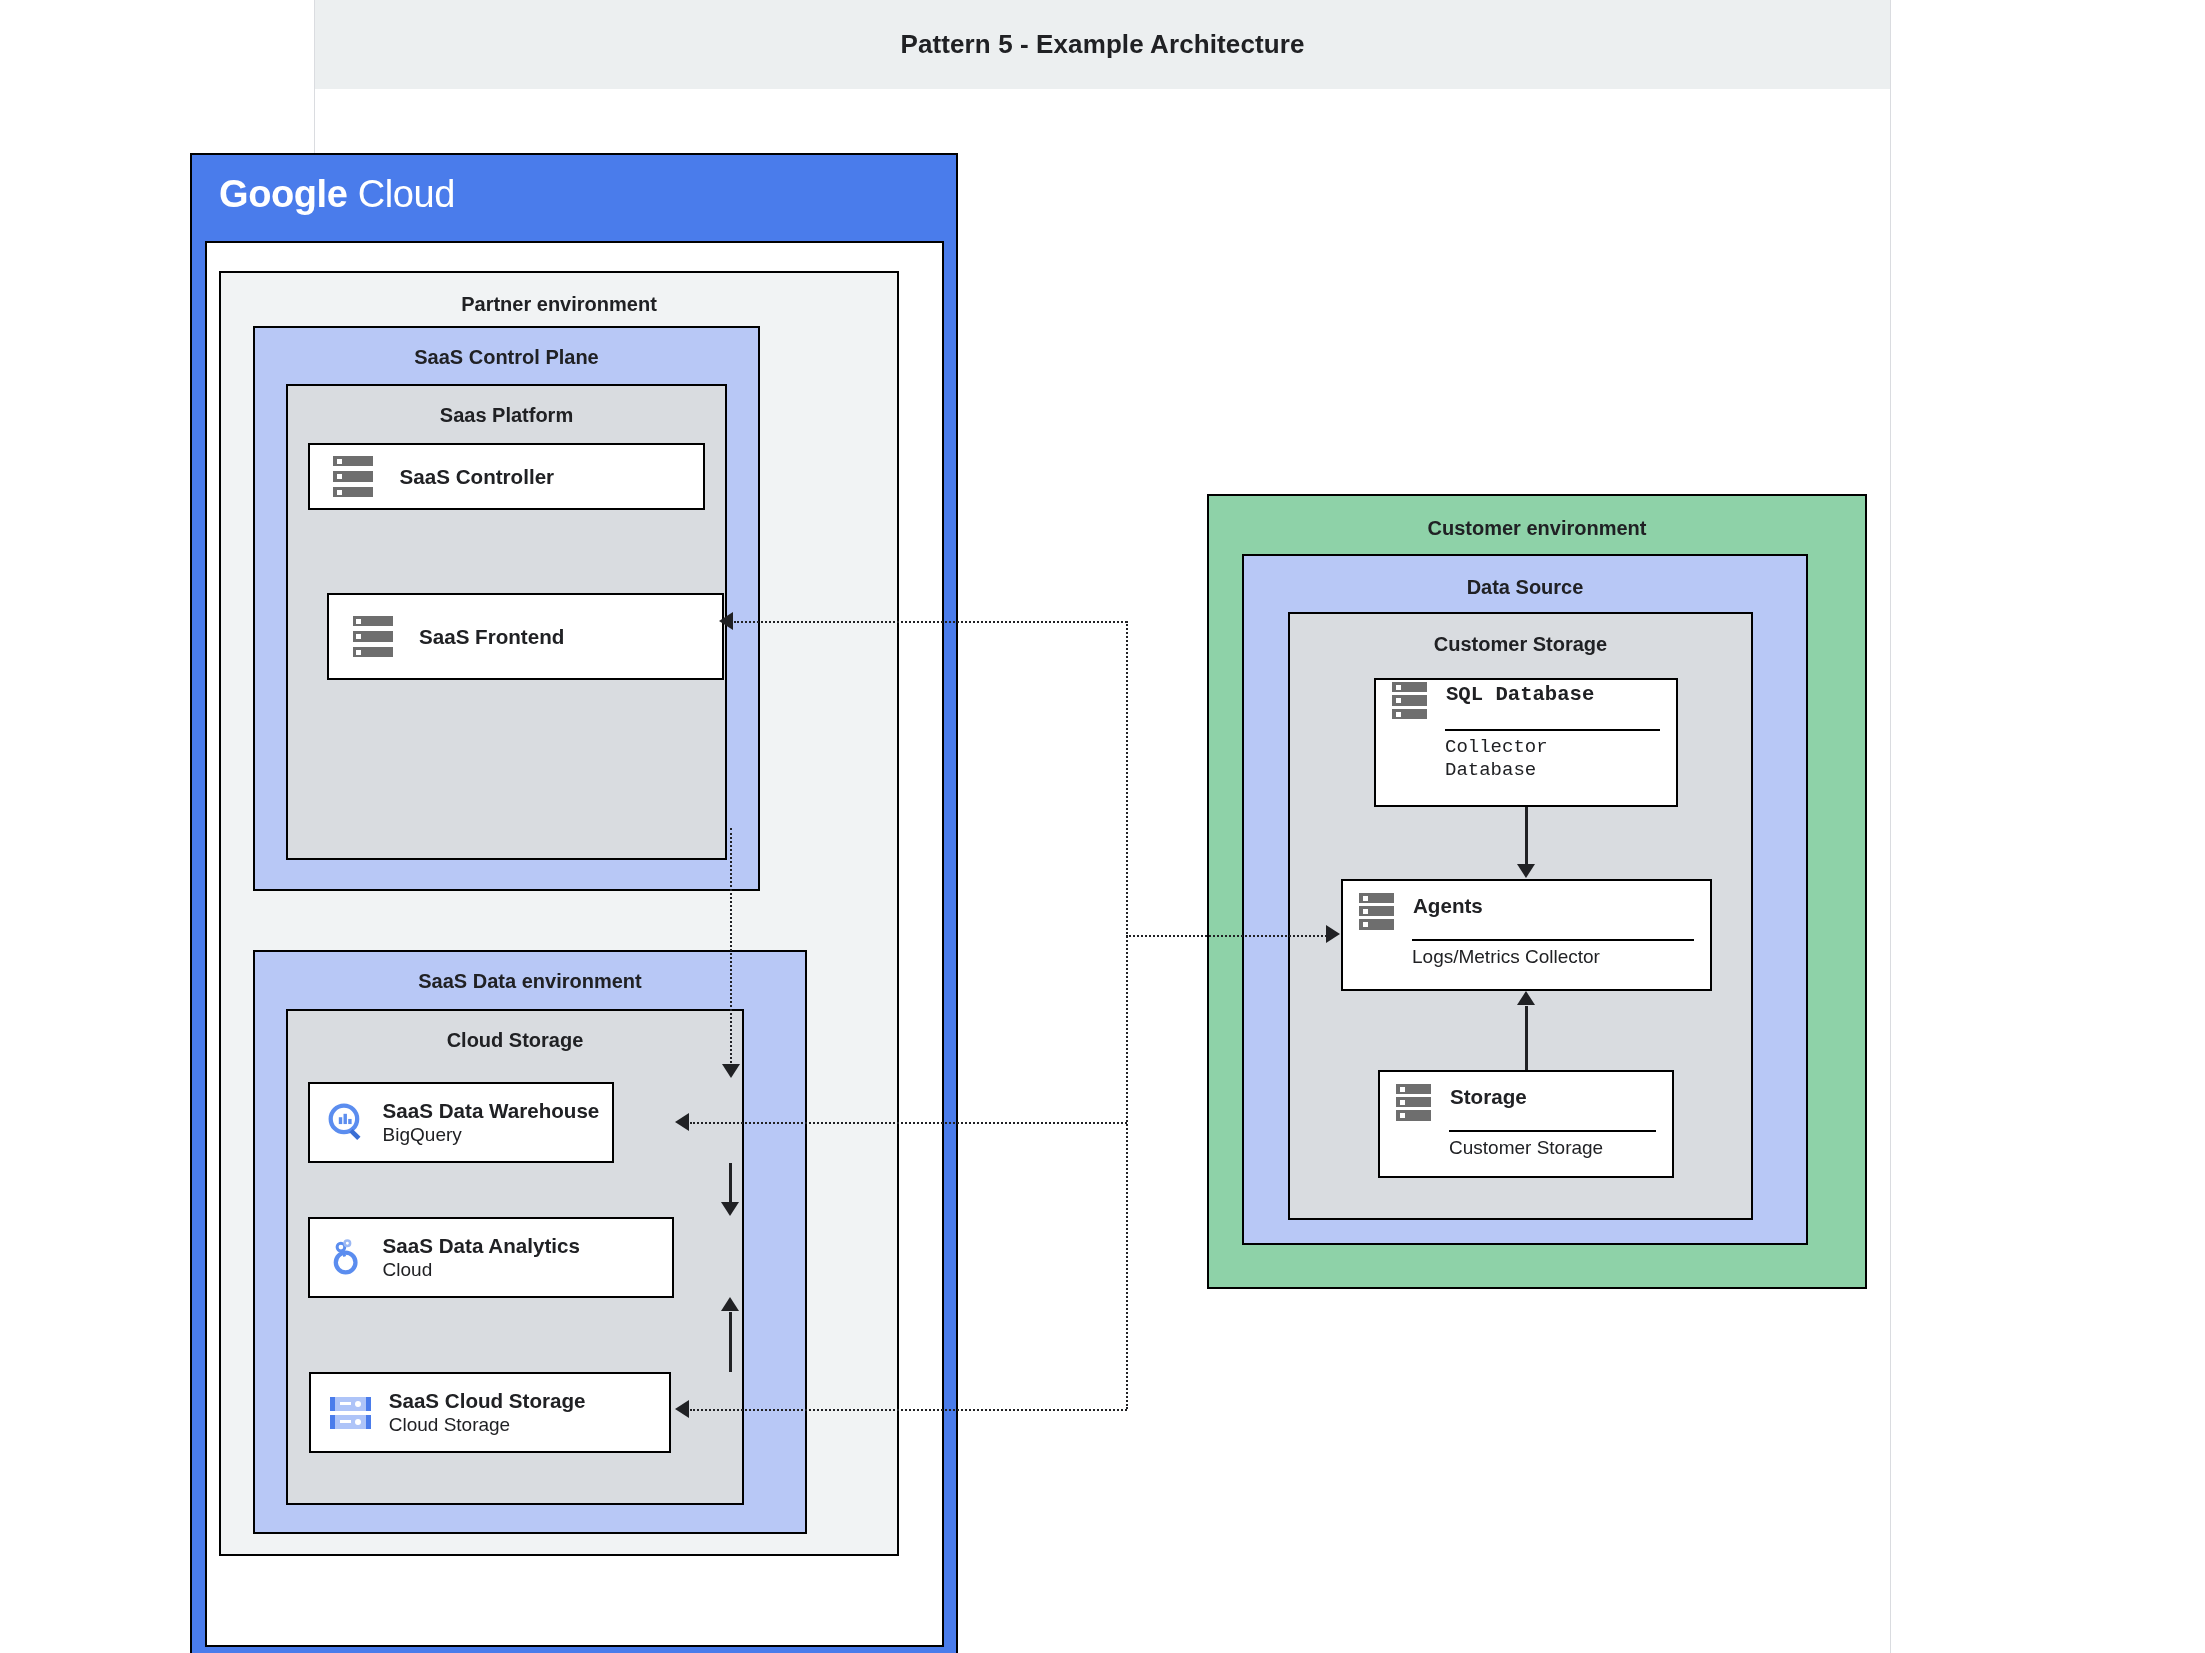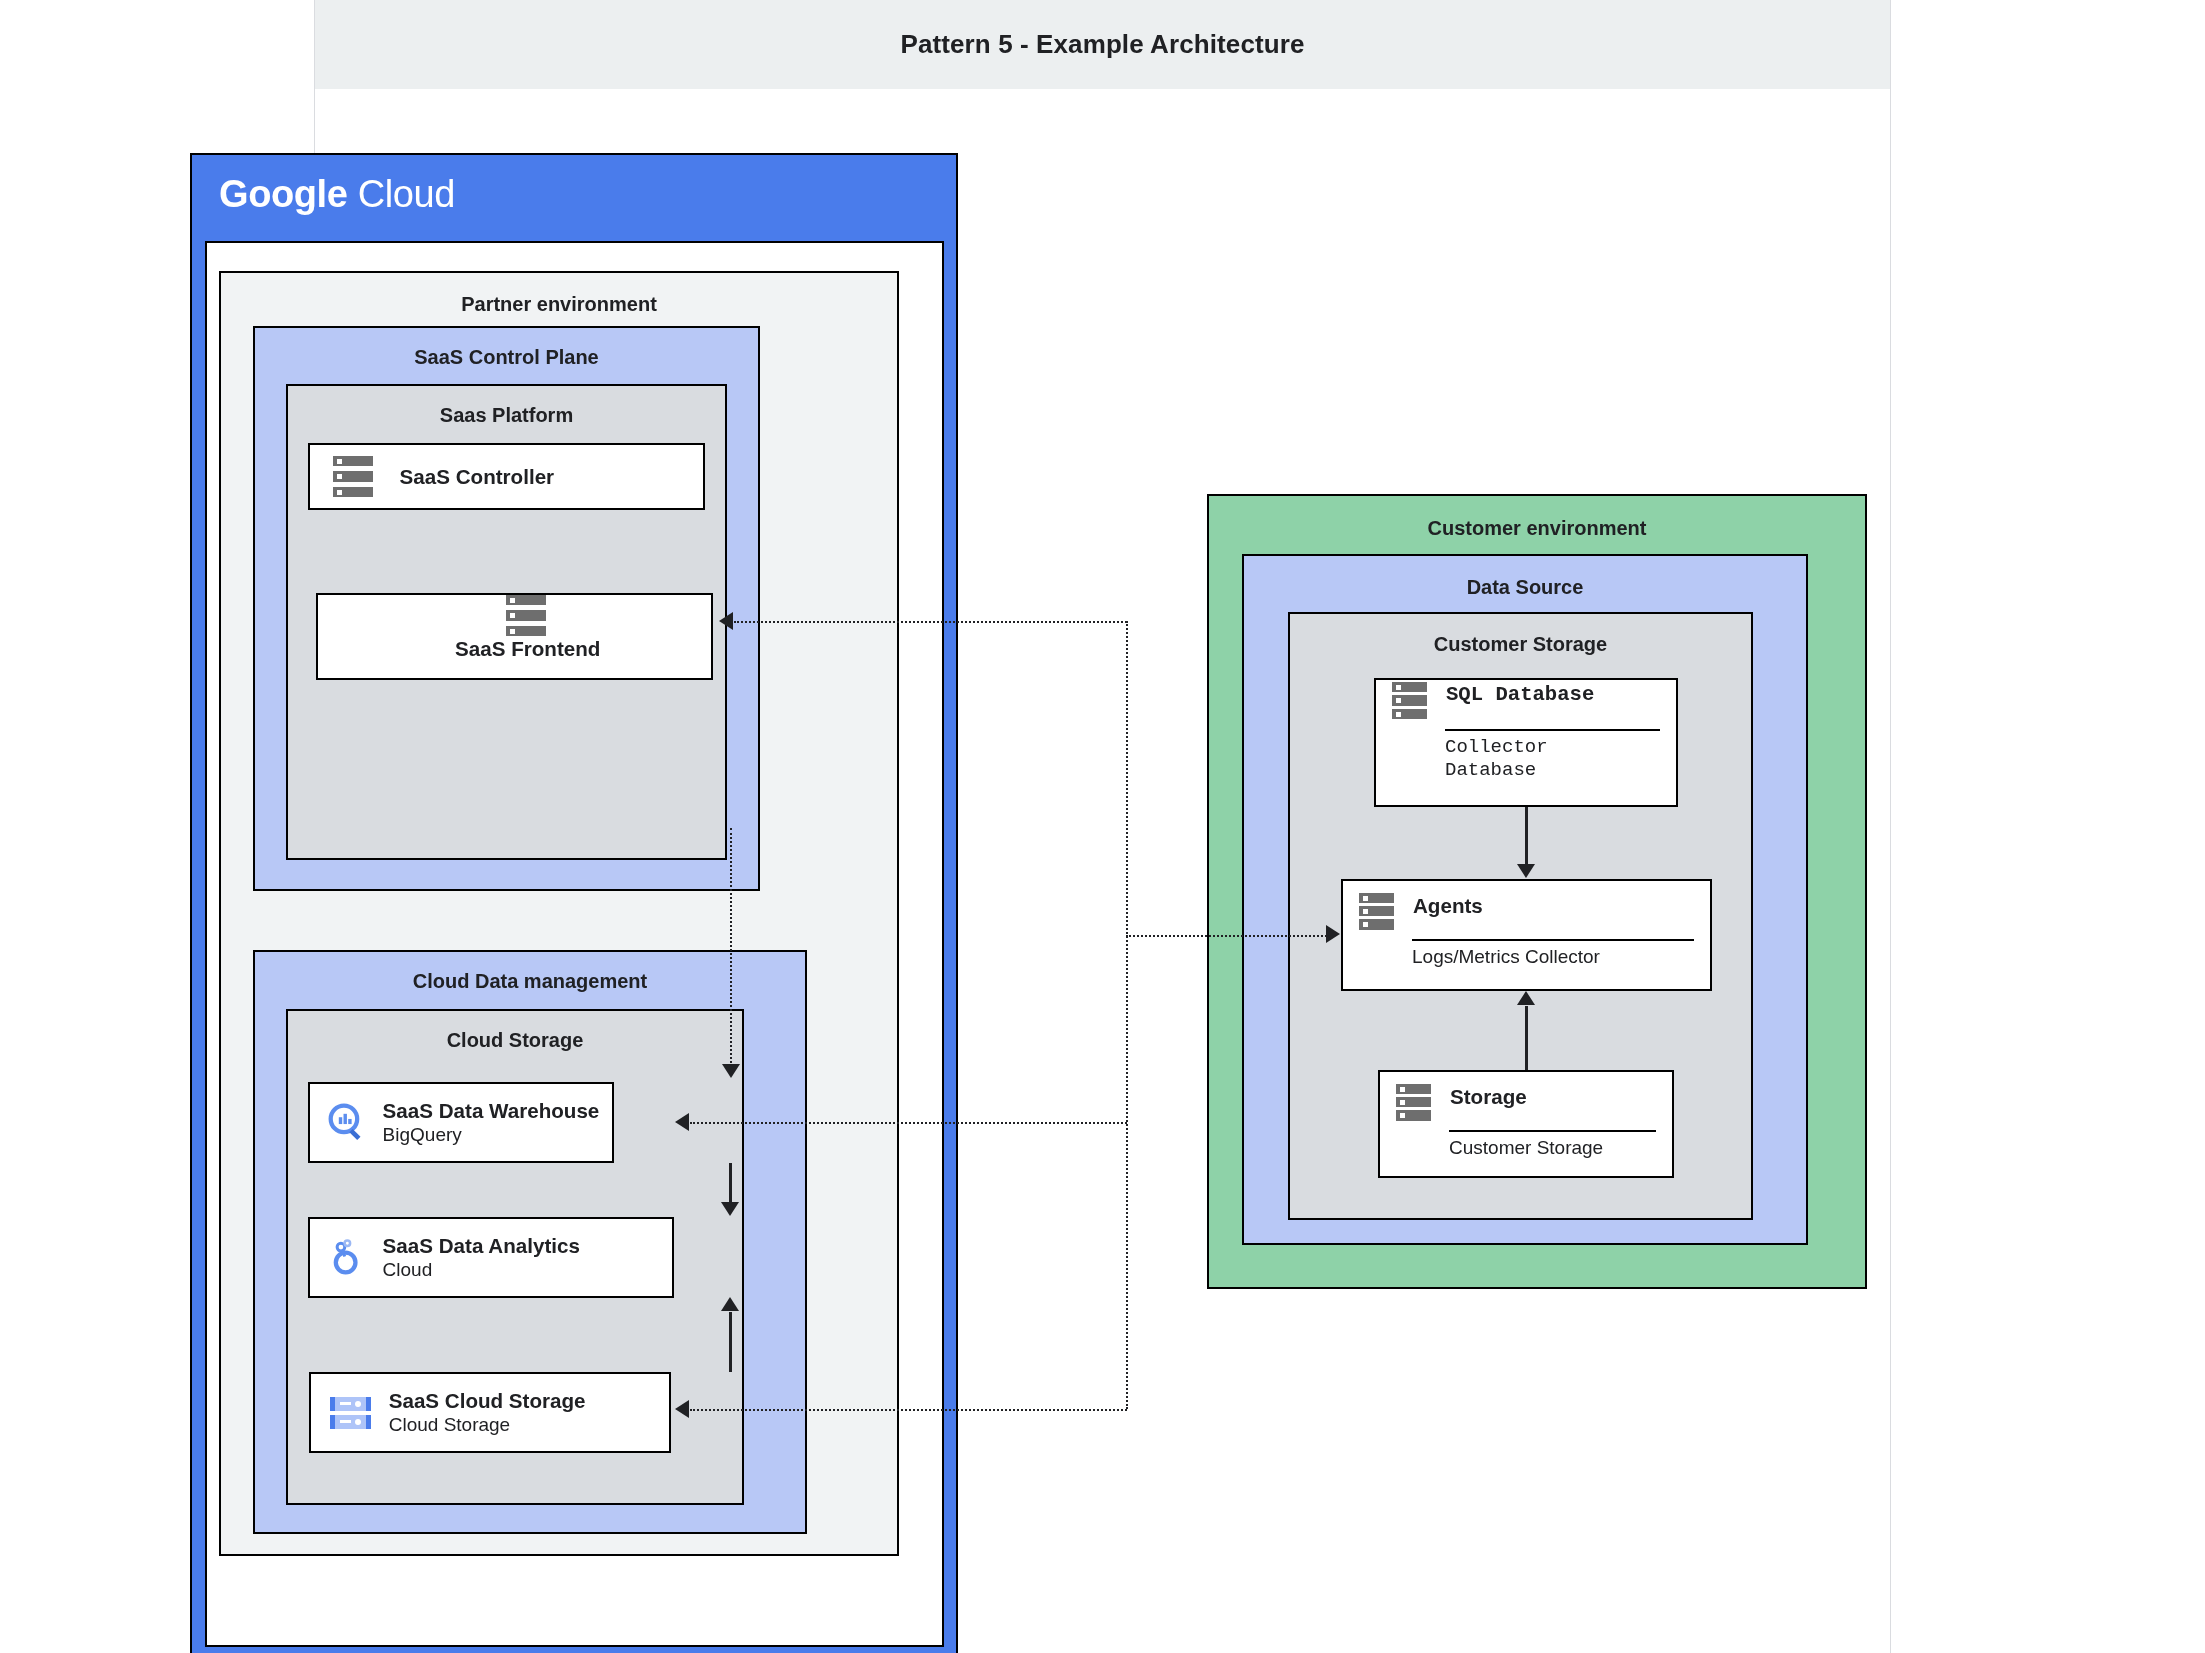--- a/index.html
+++ b/index.html
@@ -102,34 +102,34 @@
       <span class="svr" style="margin-left:23.5px;">
           <i></i>
           <i></i>
           <i></i>
         </span>
       <span class="txtwrap" style="margin-left:26.5px;">
         <span class="t1">SaaS Controller</span>
       </span>
     </div>
 
-    <div class="node" style="left:1px;top:593px;width:397px;height:87px;flex-direction:column;">
+    <div class="node" style="left:12px;top:593px;width:397px;height:87px;">
       <span class="svr" style="margin-left:23.5px;">
           <i></i>
           <i></i>
           <i></i>
         </span>
       <span class="txtwrap" style="margin-left:26.5px;">
         <span class="t1">SaaS Frontend</span>
       </span>
     </div>
 
 
     <div class="box blue" style="left:-62px;top:950px;width:554px;height:584px;">
-      <div class="blabel" style="top:18.4px;">Cloud Data management</div>
+      <div class="blabel" style="top:18.4px;">SaaS Data environment</div>
     </div>
 
     <div class="box grey" style="left:-29px;top:1009px;width:458px;height:496px;">
       <div class="blabel" style="top:18.4px;">Cloud Storage</div>
     </div>
 
     <div class="node" style="left:-7.4px;top:1082px;width:306px;height:81px;">
       <span style="margin-left:16px;flex:none;">
         <svg width="41" height="41" viewBox="0 0 48 48">
           <circle cx="21" cy="21" r="15.5" fill="none" stroke="#5b8def" stroke-width="5"></circle>

